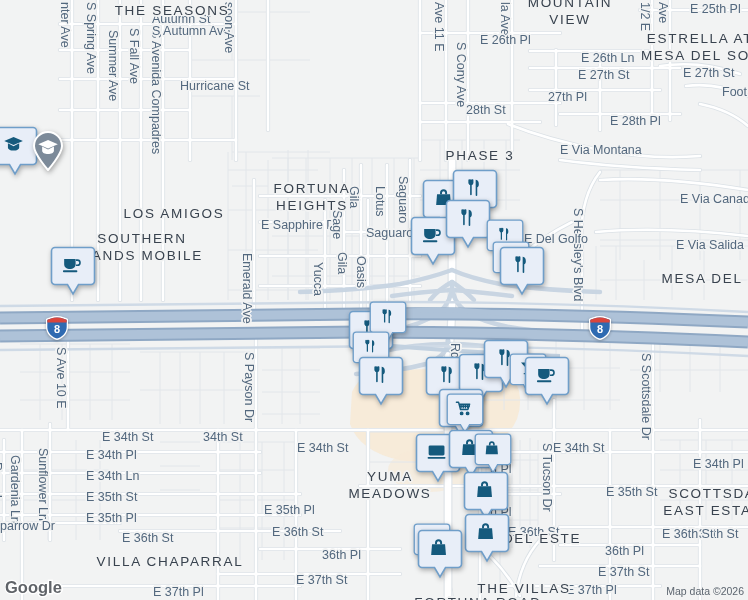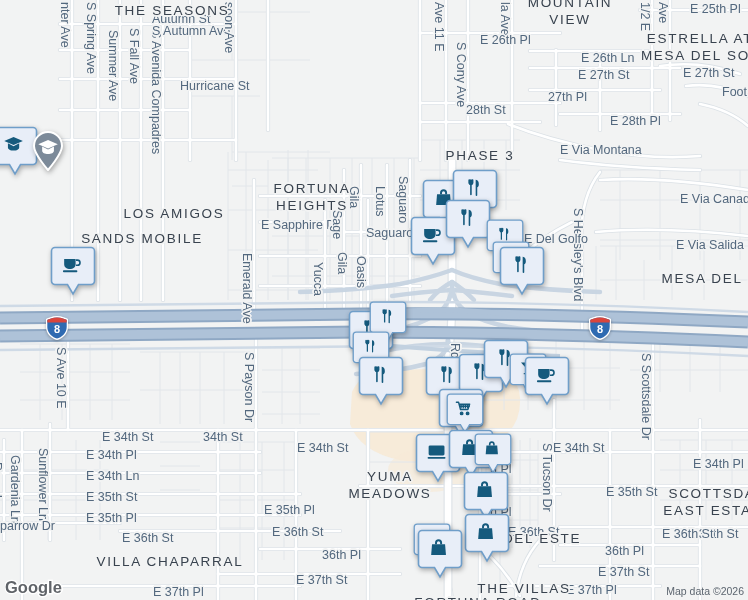--- a/index.html
+++ b/index.html
@@ -458,20 +458,21 @@
         <div>PHASE 3</div>
       </div>
       <div class="area" style="left: 312px; top: 180px;">
         <div>FORTUNA</div>
         <div>HEIGHTS</div>
       </div>
       <div class="area" style="left: 174px; top: 205px;">
         <div>LOS AMIGOS</div>
       </div>
       <div class="area" style="left: 142px; top: 230px;">
+        <div>SOUTHERN</div>
         <div>SANDS MOBILE</div>
       </div>
       <div class="area" style="left: 710px; top: 270px;">
         <div>MESA DEL S</div>
       </div>
       <div class="area" style="left: 350px; top: 468px; margin-left: 40px;">
         <div>YUMA</div>
         <div>MEADOWS</div>
       </div>
       <div class="area" style="left: 170px; top: 553px;">

